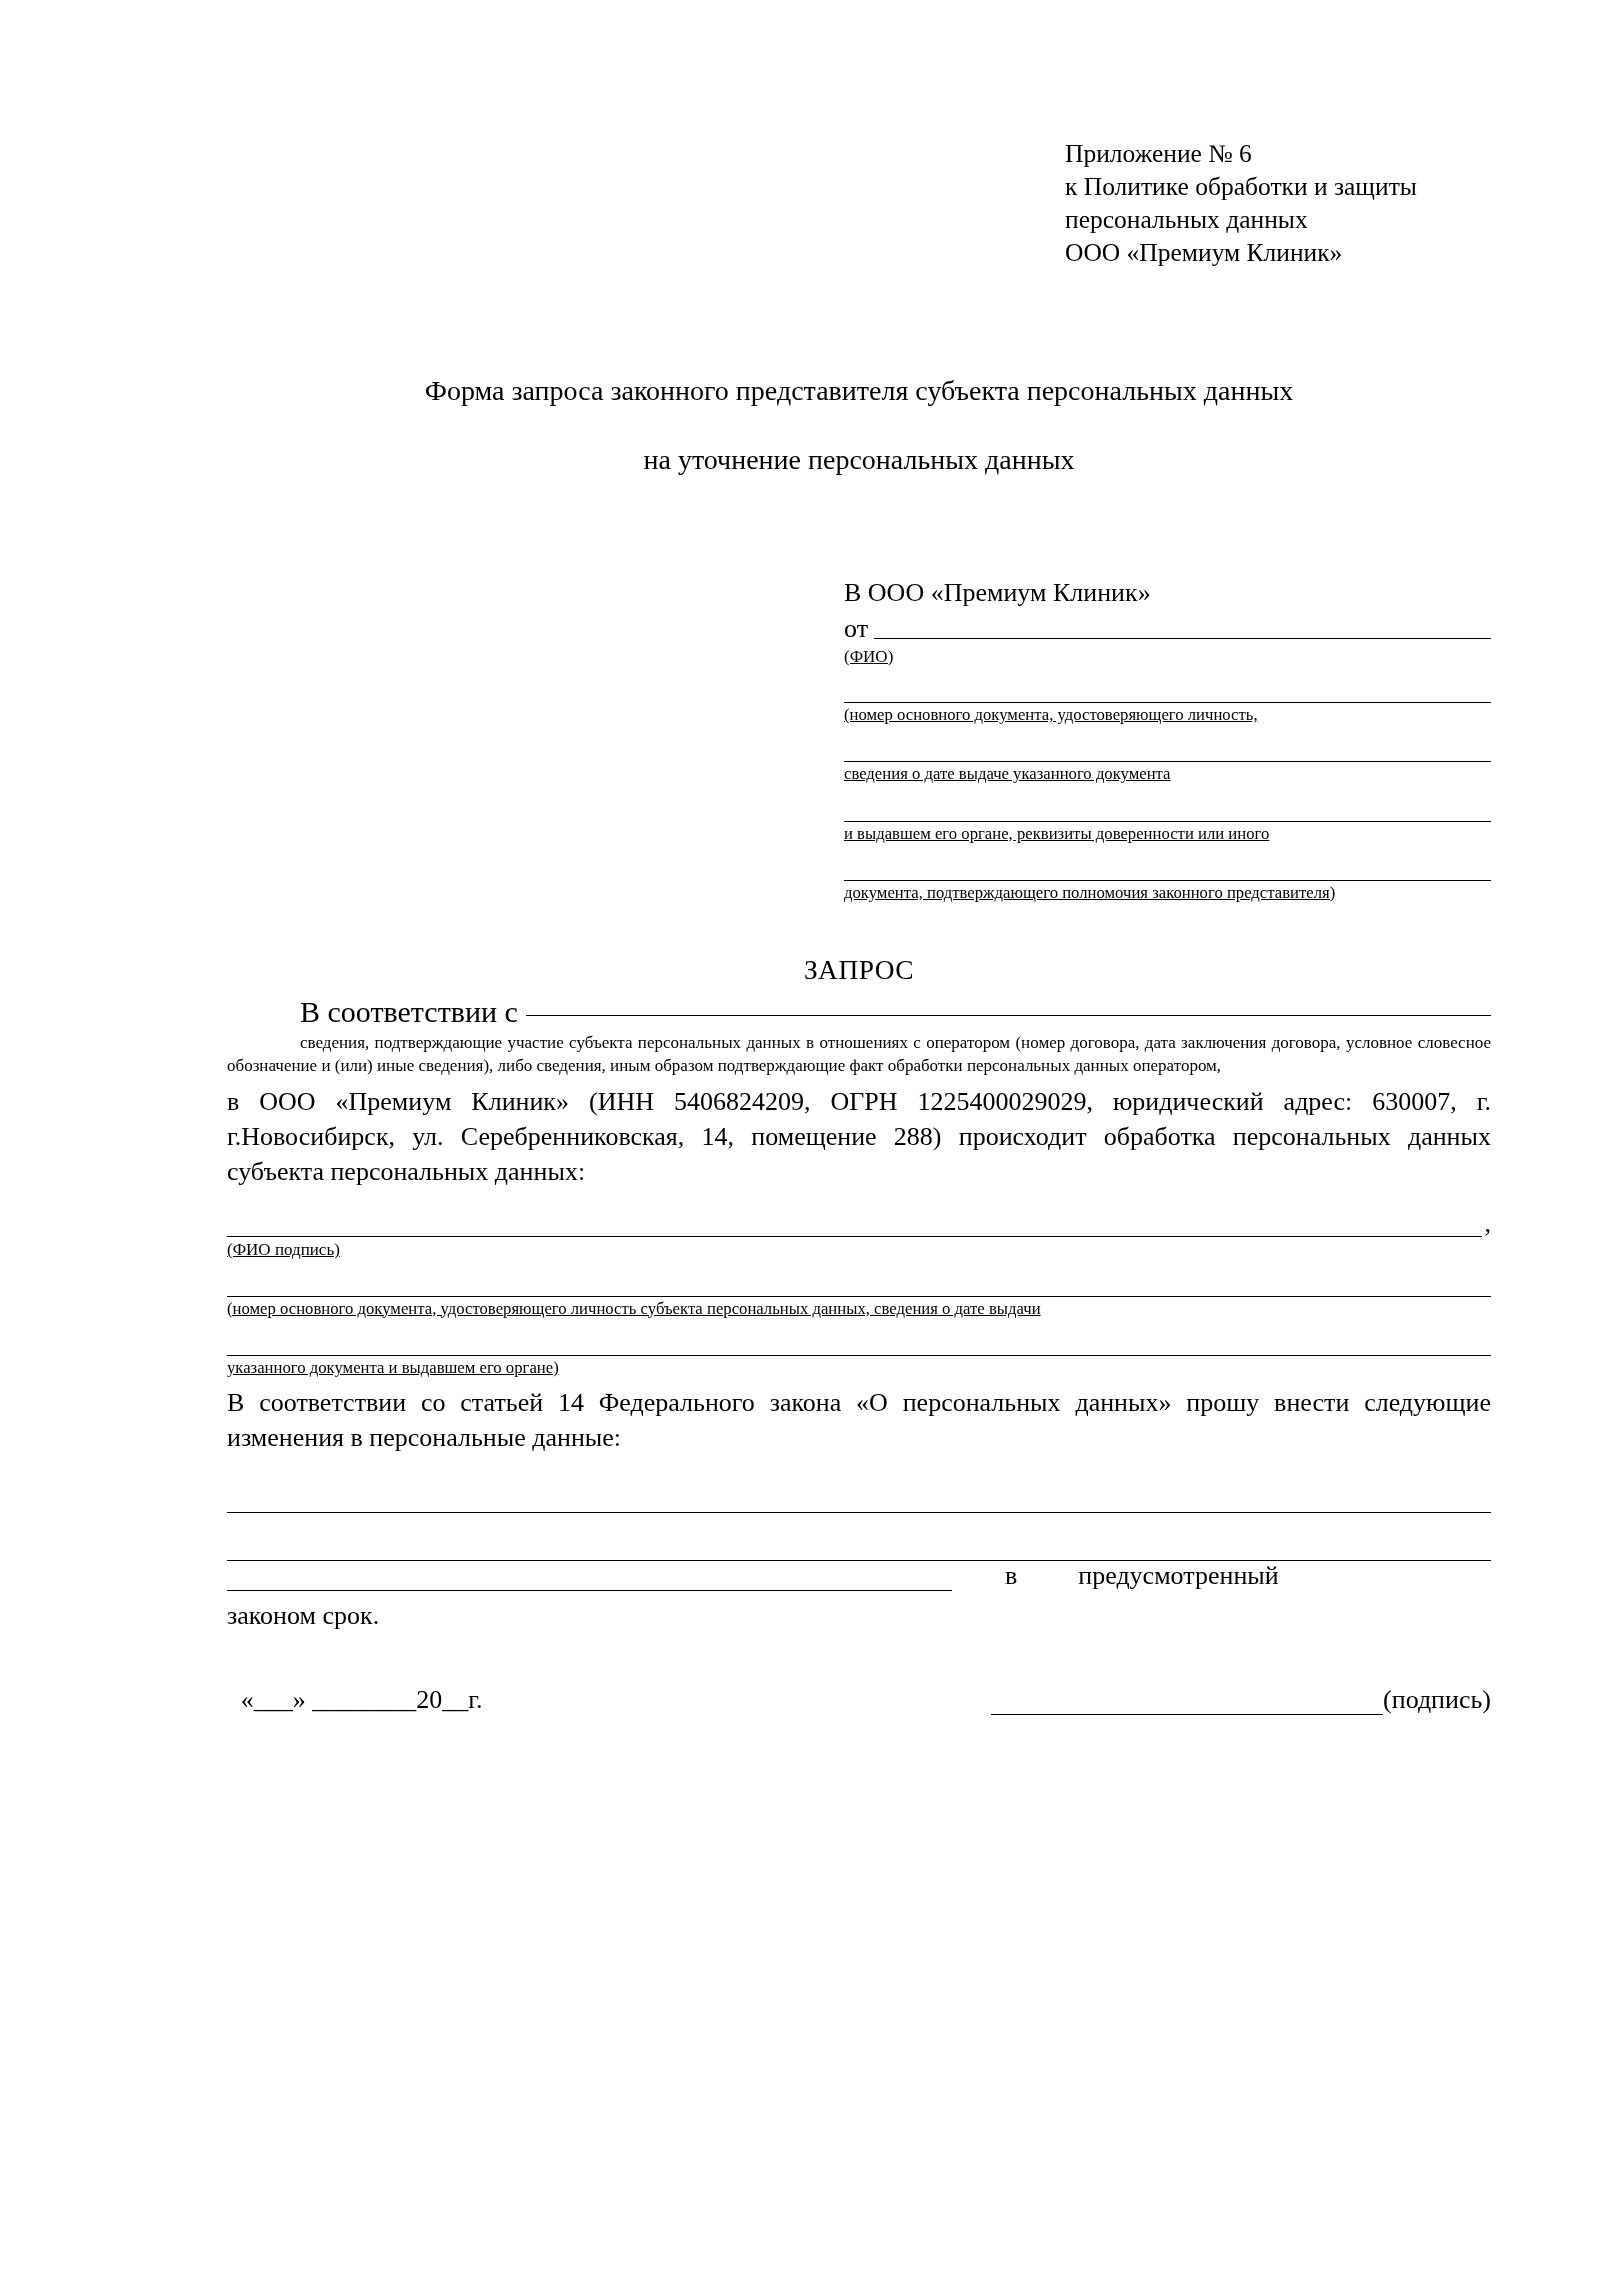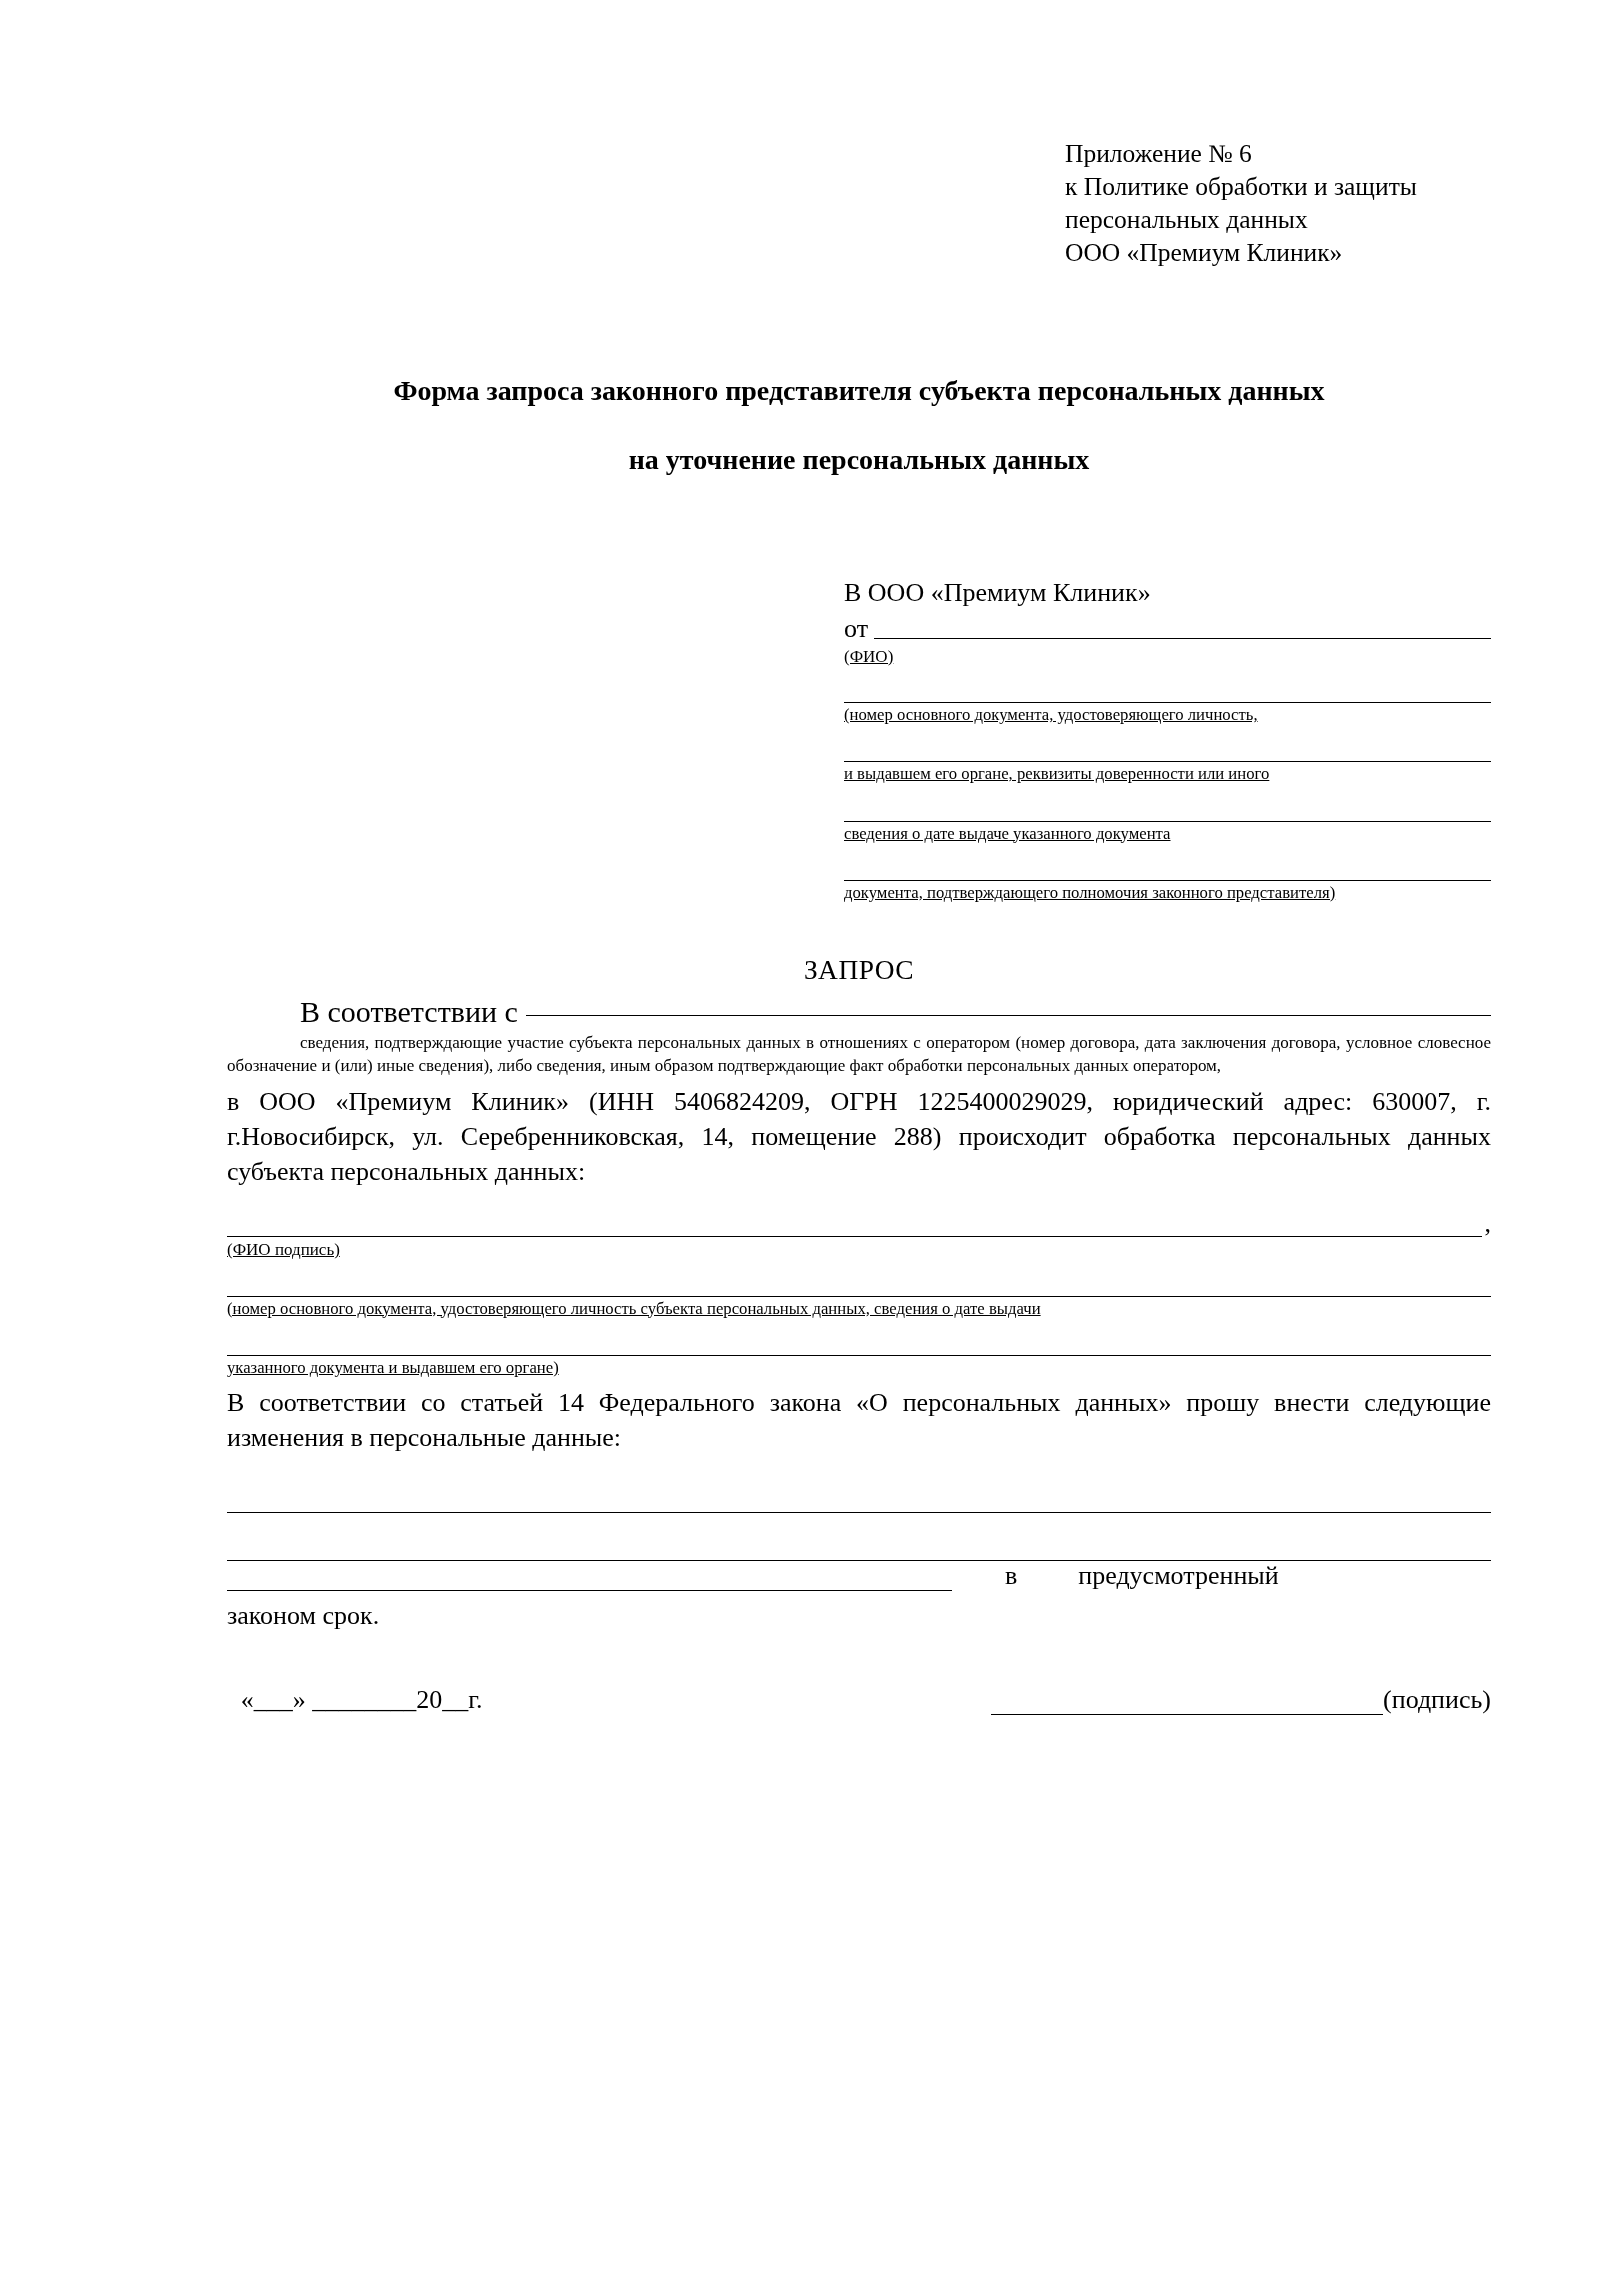--- a/index.html
+++ b/index.html
@@ -35,21 +35,21 @@
     line-height: 1.30;
   }
   .header-block div {
     white-space: nowrap;
   }
 
   
   .doc-title {
     margin-top: 102px;
     text-align: center;
-    font-weight: bold;
+    font-weight: normal;
     font-size: 28px;
     line-height: 1.38;
   }
   .doc-title .line2 { display: block; margin-top: 31px; }
 
   
   .addressee {
     margin-top: 98px;
     margin-left: 617px;
     width: 647px;
@@ -211,26 +211,26 @@
       </div>
       <div class="caption">(ФИО)</div>
 
       <div class="sub-block">
         <div class="full-line"></div>
         <div class="caption small">(номер основного документа, удостоверяющего личность,</div>
       </div>
 
       <div class="sub-block">
         <div class="full-line"></div>
+        <div class="caption small">сведения о дате выдаче указанного документа</div>
+      </div>
+
+      <div class="sub-block">
+        <div class="full-line"></div>
         <div class="caption small">и выдавшем его органе, реквизиты доверенности или иного</div>
-      </div>
-
-      <div class="sub-block">
-        <div class="full-line"></div>
-        <div class="caption small">сведения о дате выдаче указанного документа</div>
       </div>
 
       <div class="sub-block">
         <div class="full-line"></div>
         <div class="caption small">документа, подтверждающего полномочия законного представителя)</div>
       </div>
     </div>
 
     <div class="request-heading">ЗАПРОС</div>
 

